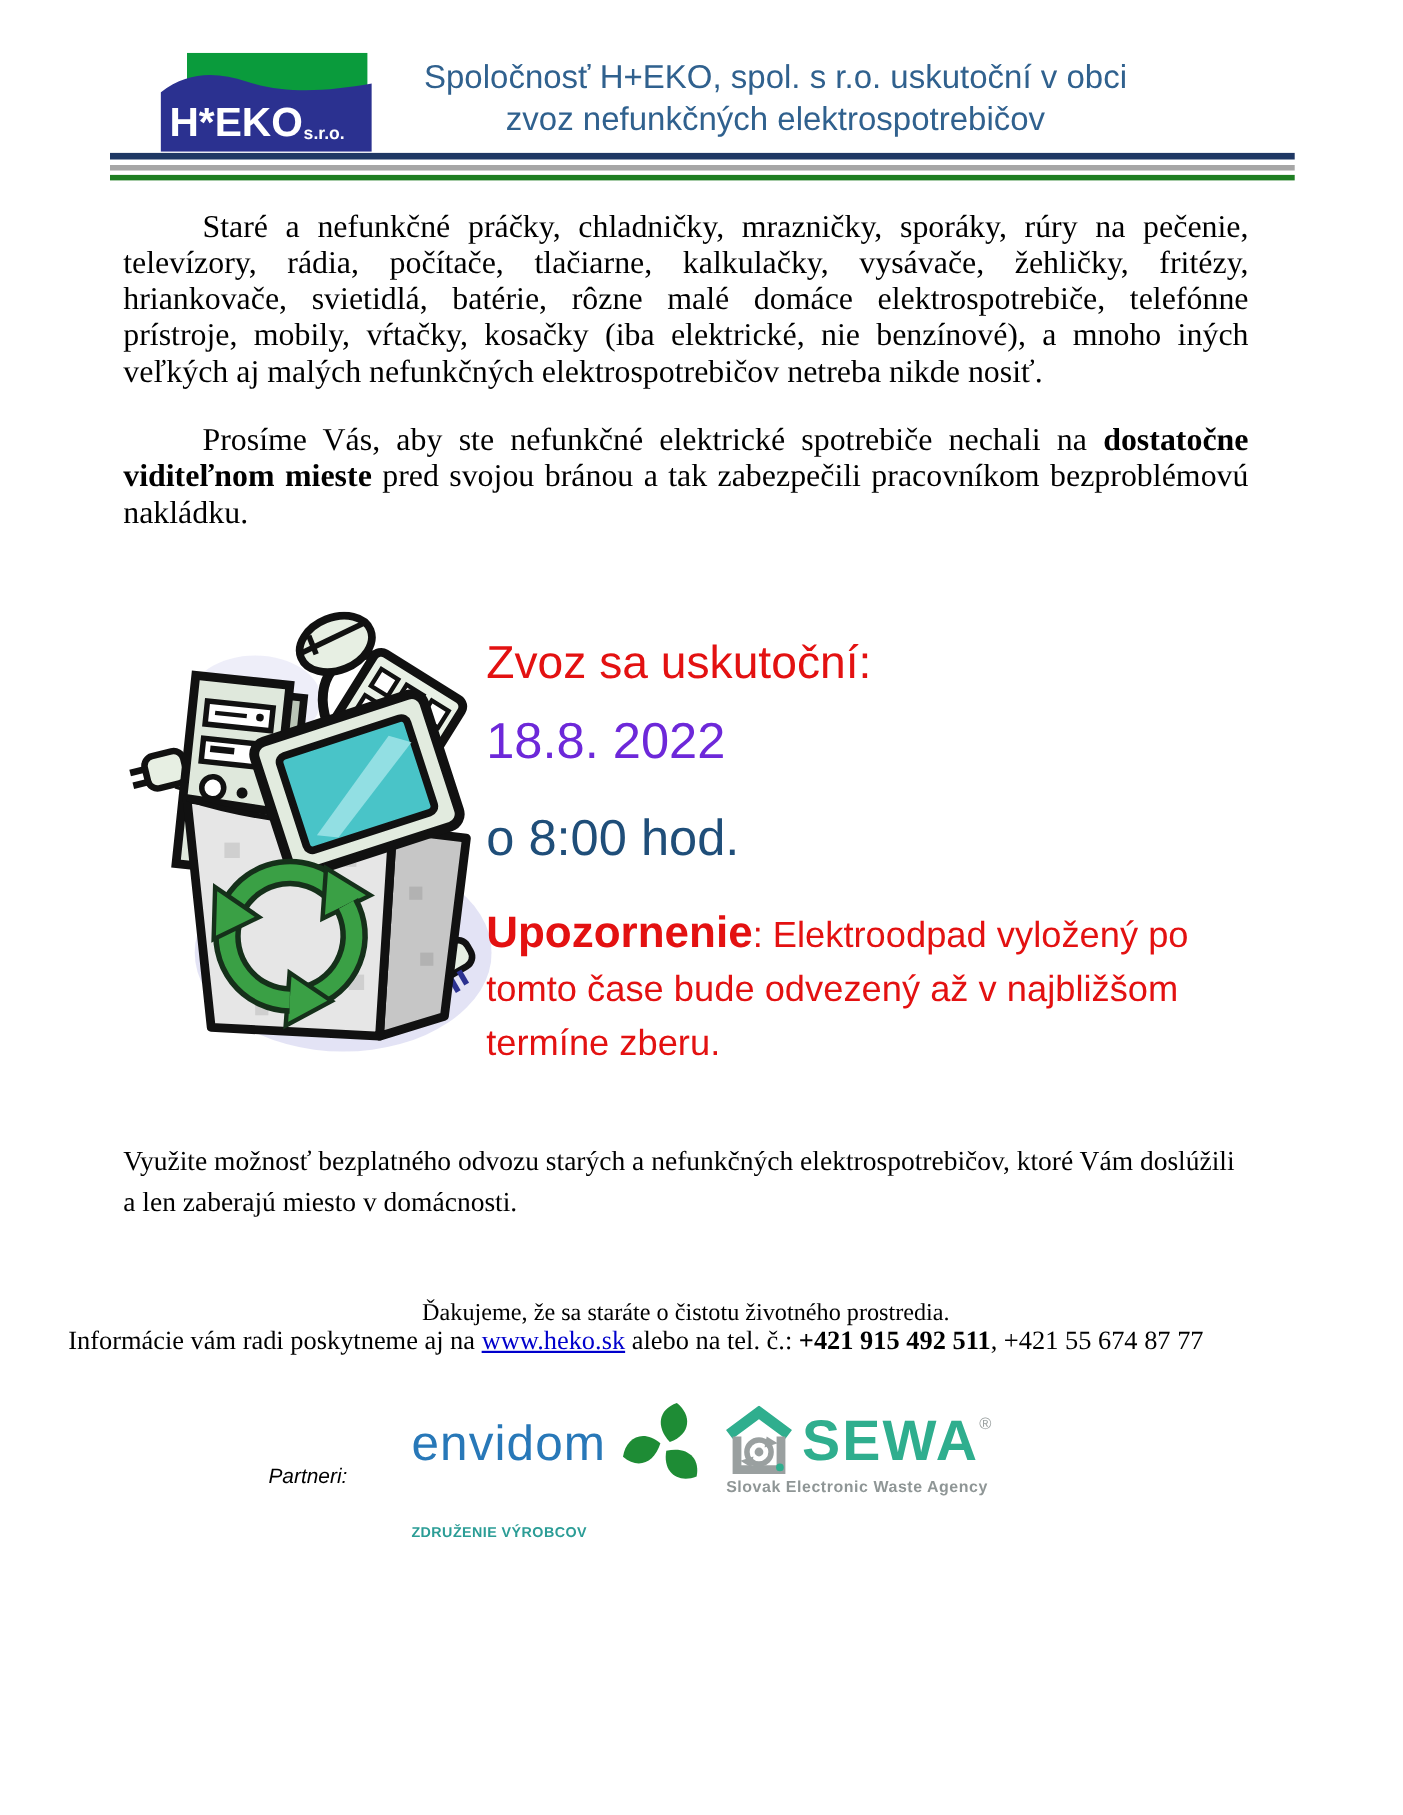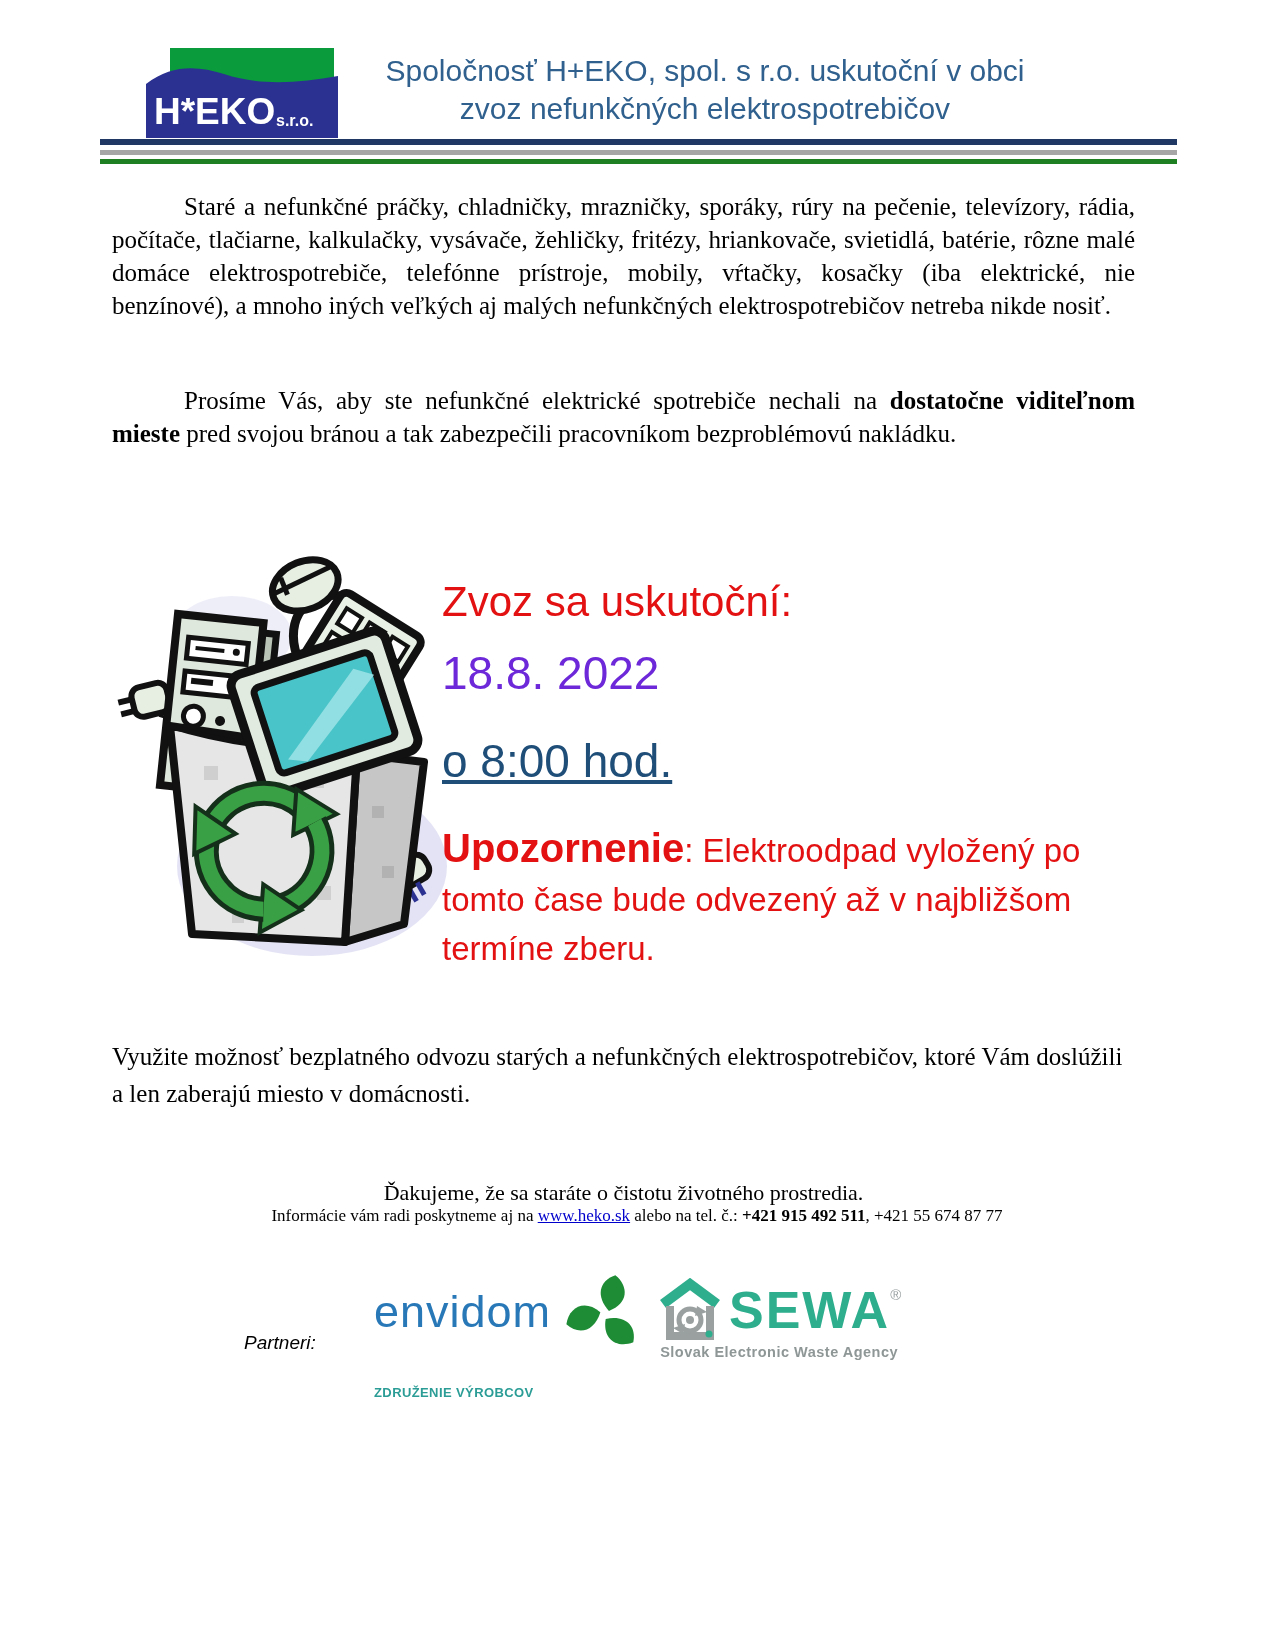--- a/index.html
+++ b/index.html
@@ -16,43 +16,43 @@
     font-size:30px;line-height:38px;color:#30618e;
   }
   .rules{position:absolute;left:100px;right:98px;top:139px;}
   .bar-navy{height:6px;background:#1f3864;margin-bottom:5px;}
   .bar-gray{height:5px;background:#a6a6a6;margin-bottom:4px;}
   .bar-green{height:5px;background:#1e7e22;}
 
   
   .para{
     position:absolute;left:112px;width:1023px;
-    font-size:25px;line-height:33px;text-align:justify;text-indent:72px;
+    font-size:29px;line-height:33px;text-align:justify;text-indent:72px;
   }
   .p1{top:190px;}
   .p2{top:384px;}
   .para b{font-weight:bold;}
 
   
   .middle{position:absolute;left:112px;top:556px;width:1058px;height:410px;}
   .clipart{position:absolute;left:0;top:0;}
   .schedule{
     position:absolute;left:330px;right:6px;top:0;
     font-family:"Liberation Sans","DejaVu Sans",sans-serif;
   }
   .sched-heading{margin-top:22px;font-size:42px;color:#e31111;}
   .sched-date{margin-top:20px;font-size:46px;color:#6d28d9;}
-  .sched-time{margin-top:34px;font-size:46px;color:#1f4e79;text-decoration:underline;}
+  .sched-time{margin-top:34px;font-size:46px;color:#1f4e79;}
   .notice{margin-top:36px;font-size:33px;line-height:49px;color:#e31111;}
   .notice .lead{font-weight:bold;font-size:40px;}
 
   
   .closing1{position:absolute;left:112px;top:1038px;width:1023px;font-size:25px;line-height:37px;}
   .thanks{position:absolute;left:112px;top:1180px;width:1023px;text-align:center;font-size:22px;}
-  .infoline{position:absolute;left:62px;top:1206px;width:1150px;text-align:center;font-size:17px;}
+  .infoline{position:absolute;left:62px;top:1206px;width:1150px;text-align:left;font-size:24px;}
   .infoline a{color:#0000cc;text-decoration:underline;}
   .infoline b{font-weight:bold;}
 
   
   .partners{position:absolute;left:112px;top:1266px;width:1058px;height:160px;}
   .partners-label{
     position:absolute;left:132px;top:66px;
     font-family:"Liberation Sans","DejaVu Sans",sans-serif;
     font-style:italic;font-size:19px;
   }

